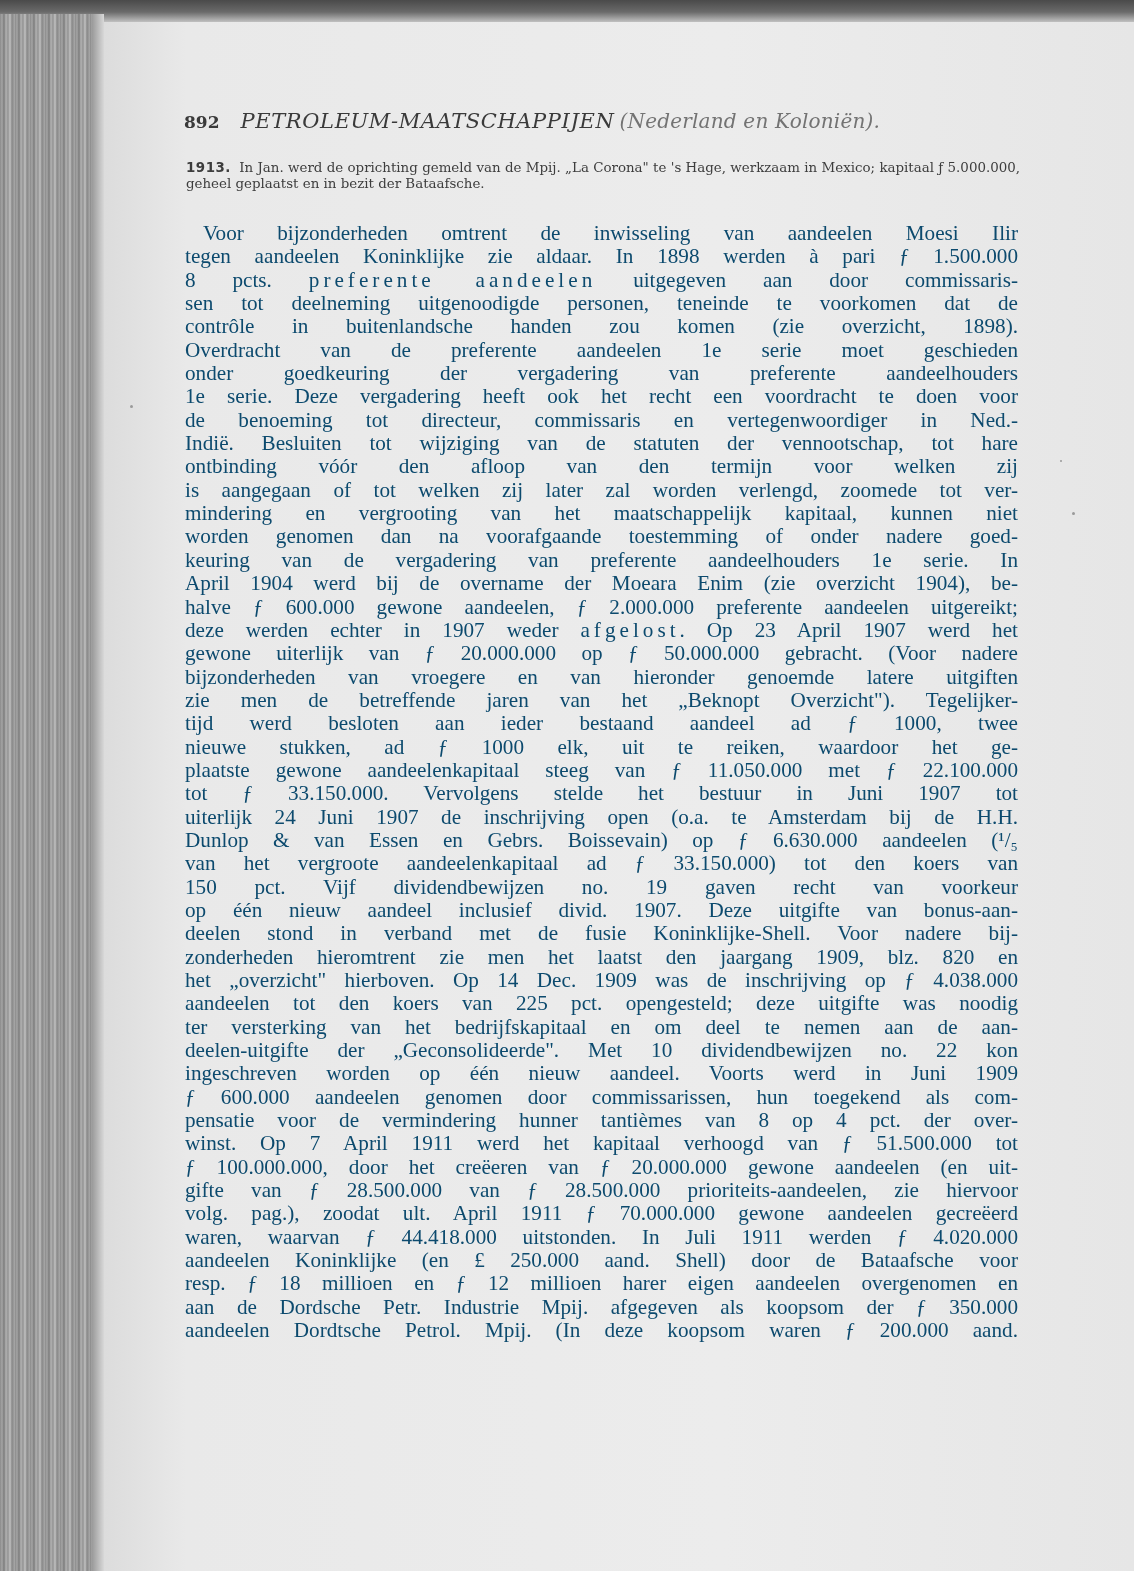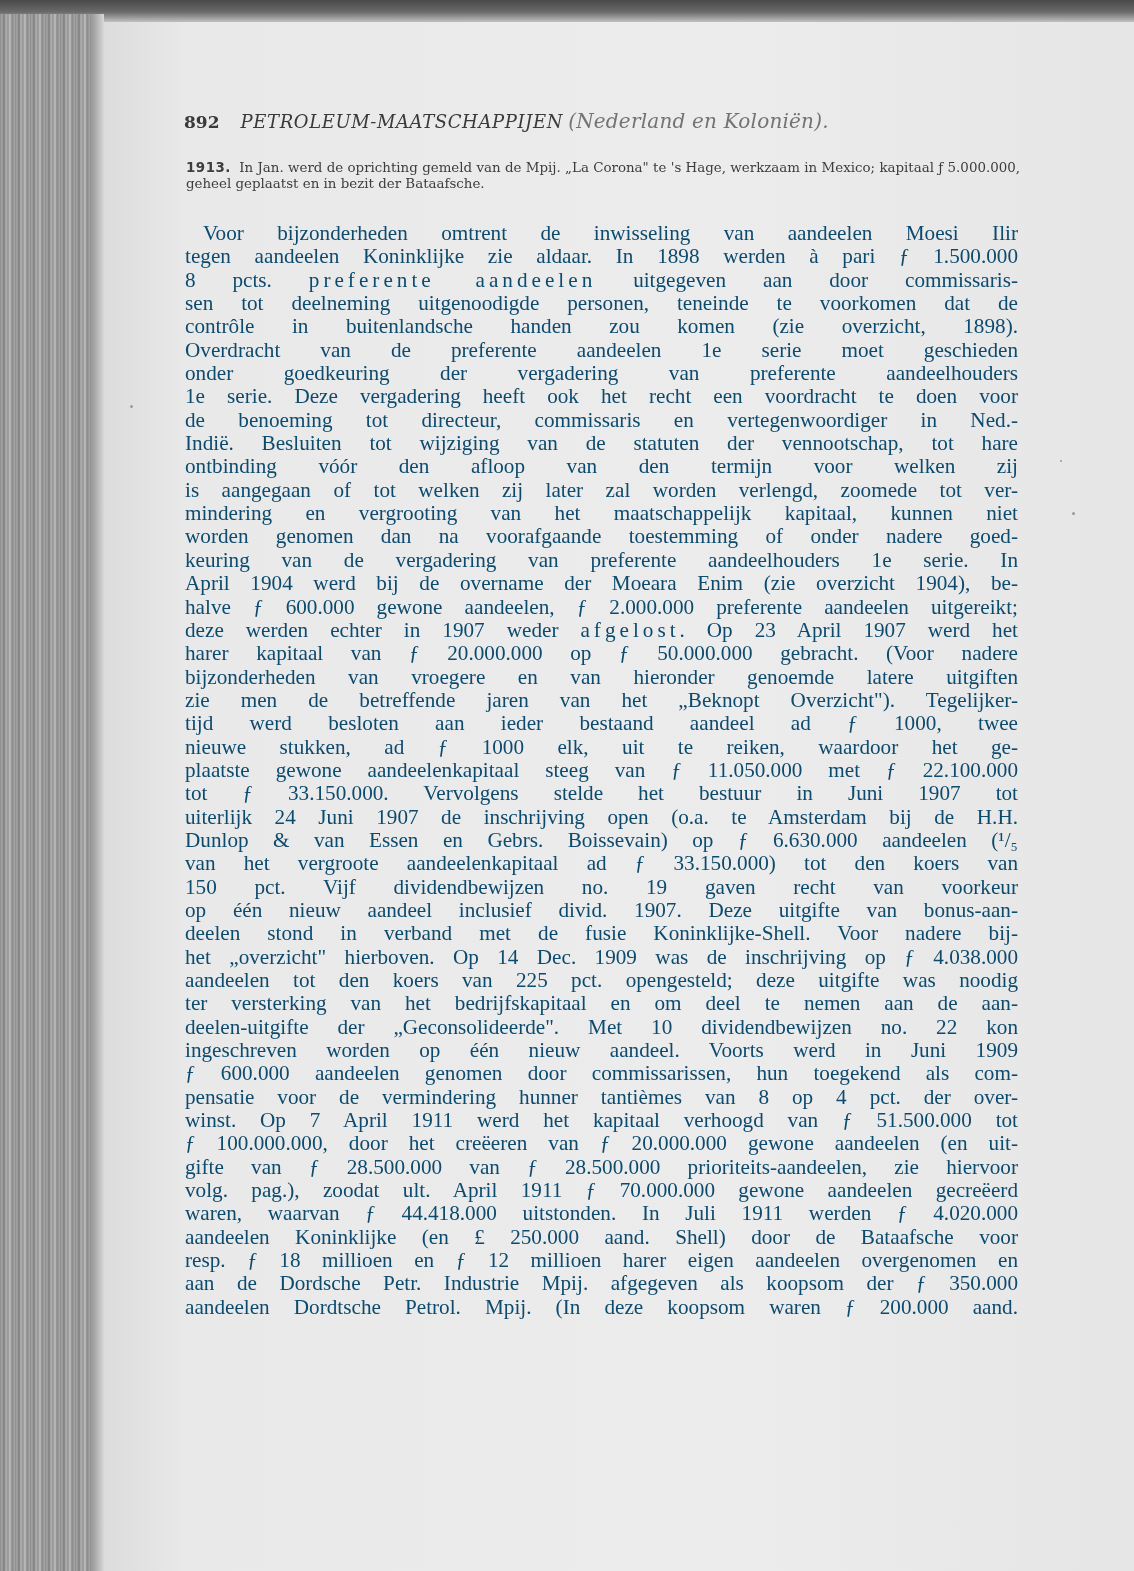--- a/index.html
+++ b/index.html
@@ -56,21 +56,21 @@
     }
     .page-number {
       font-size: 17px;
       letter-spacing: 0px;
       margin-right: 16px;
       vertical-align: baseline;
       font-weight: bold;
     }
     .running-title {
       font-style: italic;
-      font-size: 18px;
+      font-size: 21px;
       letter-spacing: 0.6px;
     }
     .running-sub {
       font-style: italic;
       font-size: 20px;
       color: #737373;
       letter-spacing: 0.2px;
     }
     .note {
       position: absolute;
@@ -149,33 +149,34 @@
       <span class="line">de benoeming tot directeur, commissaris en vertegenwoordiger in Ned.-</span>
       <span class="line">Indië. Besluiten tot wijziging van de statuten der vennootschap, tot hare</span>
       <span class="line">ontbinding vóór den afloop van den termijn voor welken zij</span>
       <span class="line">is aangegaan of tot welken zij later zal worden verlengd, zoomede tot ver-</span>
       <span class="line">mindering en vergrooting van het maatschappelijk kapitaal, kunnen niet</span>
       <span class="line">worden genomen dan na voorafgaande toestemming of onder nadere goed-</span>
       <span class="line">keuring van de vergadering van preferente aandeelhouders 1e serie. In</span>
       <span class="line">April 1904 werd bij de overname der Moeara Enim (zie overzicht 1904), be-</span>
       <span class="line">halve ƒ 600.000 gewone aandeelen, ƒ 2.000.000 preferente aandeelen uitgereikt;</span>
       <span class="line"><span>deze werden echter in 1907 weder </span><span class="spaced">afgelost</span><span>. Op 23 April 1907 werd het</span></span>
-      <span class="line">harer kapitaal van ƒ 20.000.000 op ƒ 50.000.000 gebracht. (Voor nadere</span>
+      <span class="line">gewone uiterlijk van ƒ 20.000.000 op ƒ 50.000.000 gebracht. (Voor nadere</span>
       <span class="line">bijzonderheden van vroegere en van hieronder genoemde latere uitgiften</span>
       <span class="line">zie men de betreffende jaren van het „Beknopt Overzicht"). Tegelijker-</span>
       <span class="line">tijd werd besloten aan ieder bestaand aandeel ad ƒ 1000, twee</span>
       <span class="line">nieuwe stukken, ad ƒ 1000 elk, uit te reiken, waardoor het ge-</span>
       <span class="line">plaatste gewone aandeelenkapitaal steeg van ƒ 11.050.000 met ƒ 22.100.000</span>
       <span class="line">tot ƒ 33.150.000. Vervolgens stelde het bestuur in Juni 1907 tot</span>
       <span class="line">uiterlijk 24 Juni 1907 de inschrijving open (o.a. te Amsterdam bij de H.H.</span>
       <span class="line">Dunlop &amp; van Essen en Gebrs. Boissevain) op ƒ 6.630.000 aandeelen (¹/₅</span>
       <span class="line">van het vergroote aandeelenkapitaal ad ƒ 33.150.000) tot den koers van</span>
       <span class="line">150 pct. Vijf dividendbewijzen no. 19 gaven recht van voorkeur</span>
       <span class="line">op één nieuw aandeel inclusief divid. 1907. Deze uitgifte van bonus-aan-</span>
       <span class="line">deelen stond in verband met de fusie Koninklijke-Shell. Voor nadere bij-</span>
+      <span class="line">zonderheden hieromtrent zie men het laatst den jaargang 1909, blz. 820 en</span>
       <span class="line">het „overzicht" hierboven. Op 14 Dec. 1909 was de inschrijving op ƒ 4.038.000</span>
       <span class="line">aandeelen tot den koers van 225 pct. opengesteld; deze uitgifte was noodig</span>
       <span class="line">ter versterking van het bedrijfskapitaal en om deel te nemen aan de aan-</span>
       <span class="line">deelen-uitgifte der „Geconsolideerde". Met 10 dividendbewijzen no. 22 kon</span>
       <span class="line">ingeschreven worden op één nieuw aandeel. Voorts werd in Juni 1909</span>
       <span class="line">ƒ 600.000 aandeelen genomen door commissarissen, hun toegekend als com-</span>
       <span class="line">pensatie voor de vermindering hunner tantièmes van 8 op 4 pct. der over-</span>
       <span class="line">winst. Op 7 April 1911 werd het kapitaal verhoogd van ƒ 51.500.000 tot</span>
       <span class="line">ƒ 100.000.000, door het creëeren van ƒ 20.000.000 gewone aandeelen (en uit-</span>
       <span class="line">gifte van ƒ 28.500.000 van ƒ 28.500.000 prioriteits-aandeelen, zie hiervoor</span>

